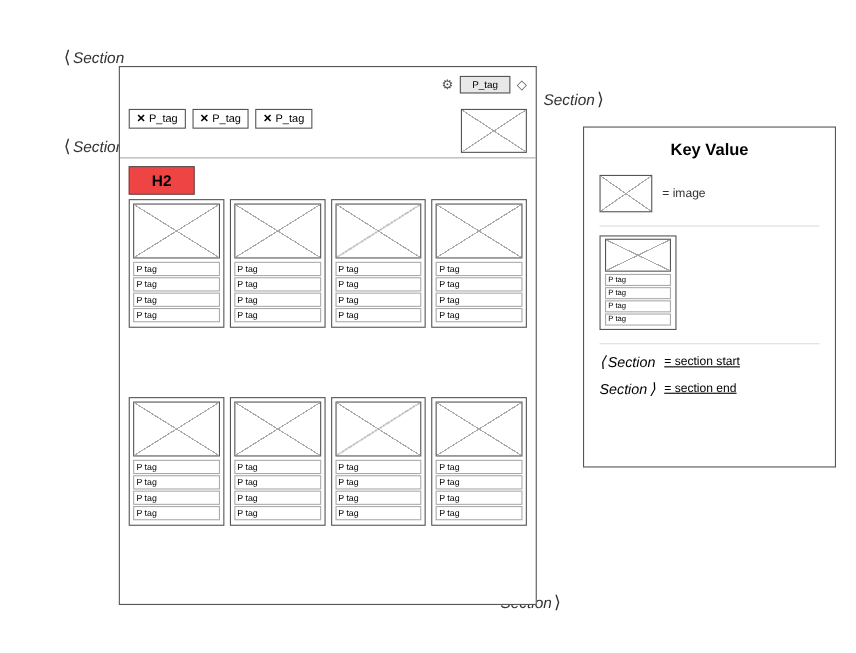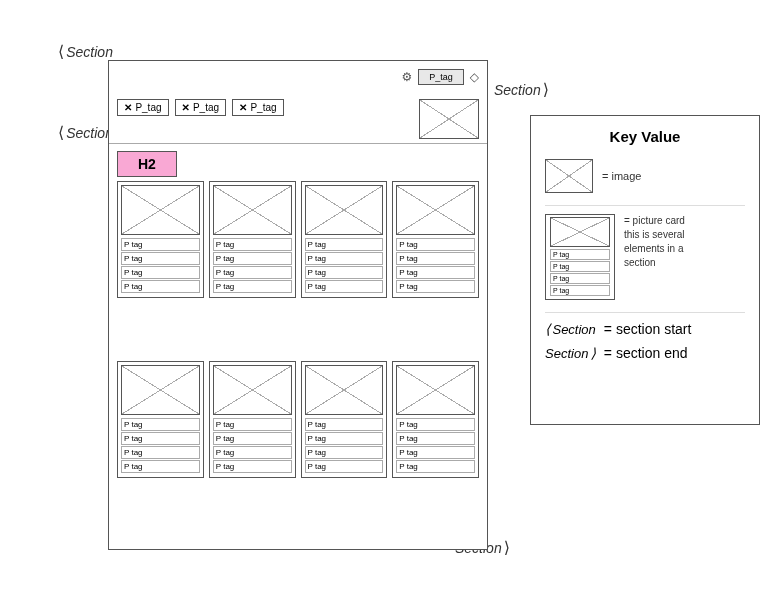--- a/index.html
+++ b/index.html
@@ -85,21 +85,21 @@
 
     
     .h2-block {
       position: absolute;
       top: 90px;
       left: 8px;
       border: 1px solid #555;
       padding: 4px 20px;
       font-size: 14px;
       font-weight: bold;
-      background: #f9a8d4;
+      background: #ef4444;
     }
 
     .picture-card {
       border: 1px solid #555;
       background: #fff;
       padding: 3px;
     }
     .card-image {
       width: 100%;
       height: 50px;
@@ -205,21 +205,22 @@
       margin-bottom: 8px;
     }
     .legend-section-label {
       font-size: 13px;
       font-style: italic;
       display: flex;
       align-items: center;
       gap: 2px;
     }
     .legend-section-text {
-      font-size: 14px;
+      font-size: 11px;
+      text-decoration: underline;
     }
     .divider {
       border-top: 1px solid #ddd;
       margin: 8px 0;
     }
   </style>
 </head>
 <body>
 
 <div class="section-label" style="left:58px; top:42px;">
@@ -358,21 +359,20 @@
   <div class="divider"></div>
 
   <div class="legend-row" style="align-items:flex-start; margin-top:8px;">
     <div class="legend-card">
       <div class="legend-card-img"></div>
       <div class="legend-card-ptag">P tag</div>
       <div class="legend-card-ptag">P tag</div>
       <div class="legend-card-ptag">P tag</div>
       <div class="legend-card-ptag">P tag</div>
     </div>
-    <span class="legend-text" style="font-size:10px; line-height:1.4;">= picture card<br>this is several<br>elements in a<br>section</span>
   </div>
 
   <div class="divider"></div>
 
   <div class="legend-section-row">
     <div class="legend-section-label">
       <span style="font-size:14px;">⟨</span>
       <span style="font-size:13px; font-style:italic;">Section</span>
     </div>
     <span class="legend-section-text">= section start</span>

